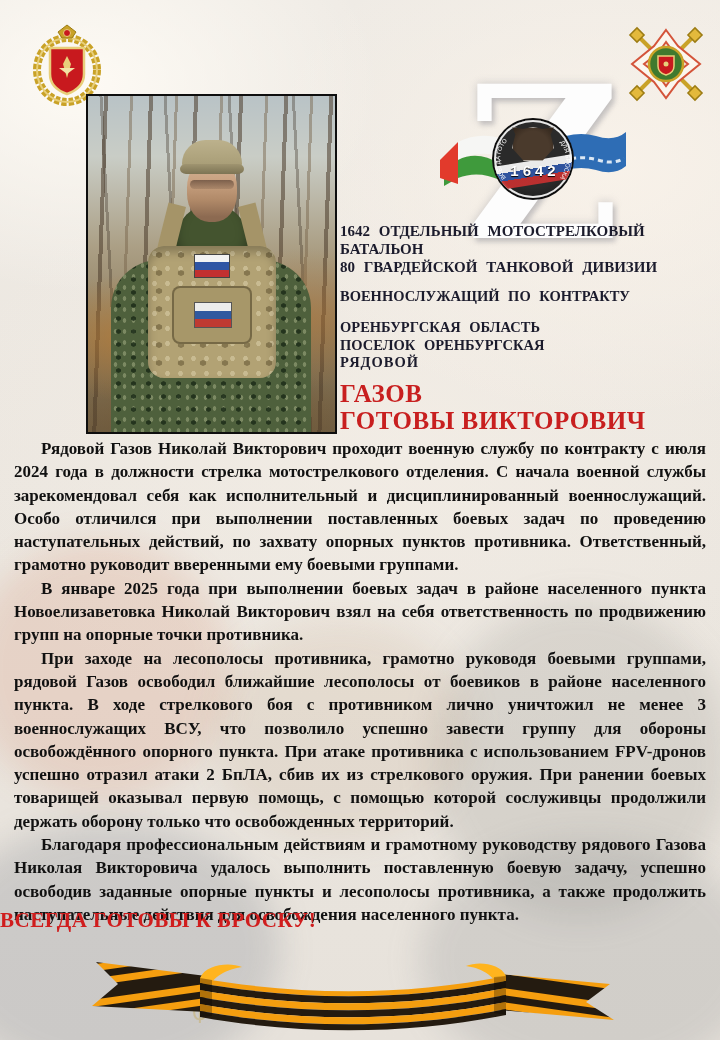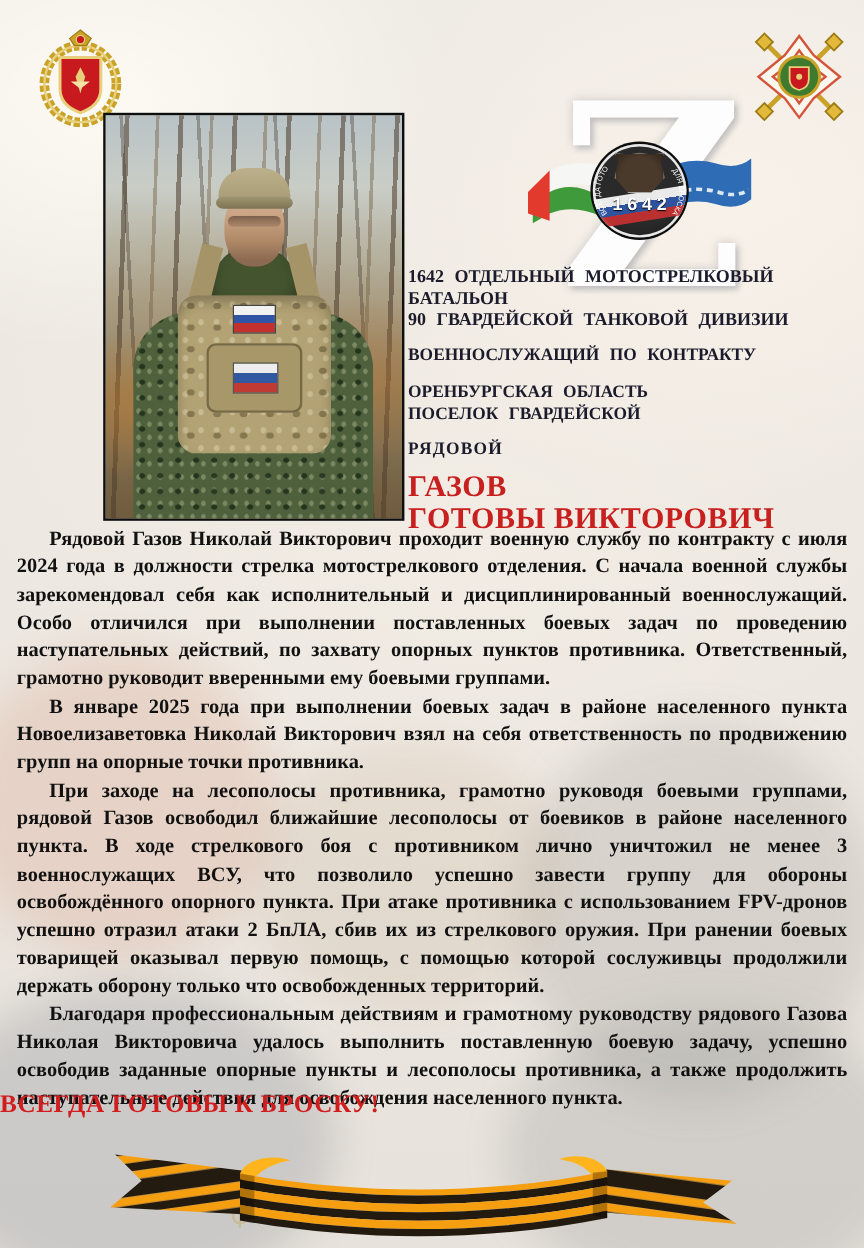--- a/index.html
+++ b/index.html
@@ -85,21 +85,21 @@
     text-shadow:0 1px 1px #000;}
   .badge-abbr{position:absolute;left:0;top:60px;width:100%;text-align:center;color:#fff;
     font-family:"Liberation Sans",sans-serif;font-weight:bold;font-size:7.5px;letter-spacing:1px;margin-top:22px;}
   .ringtext{position:absolute;left:0;top:0;width:78px;height:78px;}
 
   
   .col{position:absolute;left:340px;top:222px;width:374px;text-align:left;color:#1b1b2c;}
   .unit{font-weight:bold;font-size:15px;line-height:18px;word-spacing:5px;}
   .service{margin-top:12px;font-weight:bold;font-size:14.5px;word-spacing:5px;}
   .region{margin-top:13px;font-weight:bold;font-size:14.5px;line-height:18px;word-spacing:5px;}
-  .rank{margin-top:12px;font-weight:bold;font-size:14.5px;letter-spacing:1px;}
+  .rank{margin-top:0;font-weight:bold;font-size:14.5px;letter-spacing:1px;}
   .name{margin-top:9px;font-weight:bold;font-size:25px;line-height:27px;color:#c81f1f;letter-spacing:.5px;}
 
   
   .bodytext{position:absolute;left:14px;top:437px;width:692px;color:#111;
     font-size:17px;line-height:23.3px;font-weight:bold;text-align:justify;}
   .bodytext p{margin:0;text-indent:27px;}
 
   .slogan{position:absolute;left:0;top:908px;width:720px;text-align:left;
     color:#d01d1d;font-weight:bold;font-size:21px;letter-spacing:.5px;}
 
@@ -187,25 +187,25 @@
       <text font-size="6" fill="#ffffff" font-family="Liberation Sans, sans-serif">
         <textPath href="#arcR">ДЛЯ БРОСКА!</textPath>
       </text>
     </svg>
     <div class="badge-num">1642</div>
     <div class="badge-abbr">•ОМСБ•</div>
   </div>
 
   <div class="col">
     <div class="unit">1642 ОТДЕЛЬНЫЙ МОТОСТРЕЛКОВЫЙ БАТАЛЬОН</div>
-    <div class="unit">90 ГВАРДЕЙСКОЙ ТАНКОВОЙ ДИВИЗИИ</div>
+    <div class="unit">80 ГВАРДЕЙСКОЙ ТАНКОВОЙ ДИВИЗИИ</div>
     <div class="service">ВОЕННОСЛУЖАЩИЙ ПО КОНТРАКТУ</div>
     <div class="region">
       <div>ОРЕНБУРГСКАЯ ОБЛАСТЬ</div>
-      <div>ПОСЕЛОК ГВАРДЕЙСКОЙ</div>
+      <div>ПОСЕЛОК ОРЕНБУРГСКАЯ</div>
     </div>
     <div class="rank">РЯДОВОЙ</div>
     <div class="name">
       <div>ГАЗОВ</div>
       <div>ГОТОВЫ ВИКТОРОВИЧ</div>
     </div>
   </div>
 
   <div class="bodytext">
     <p>Рядовой Газов Николай Викторович проходит военную службу по контракту с июля 2024 года в должности стрелка мотострелкового отделения. С начала военной службы зарекомендовал себя как исполнительный и дисциплинированный военнослужащий. Особо отличился при выполнении поставленных боевых задач по проведению наступательных действий, по захвату опорных пунктов противника. Ответственный, грамотно руководит вверенными ему боевыми группами.</p>

